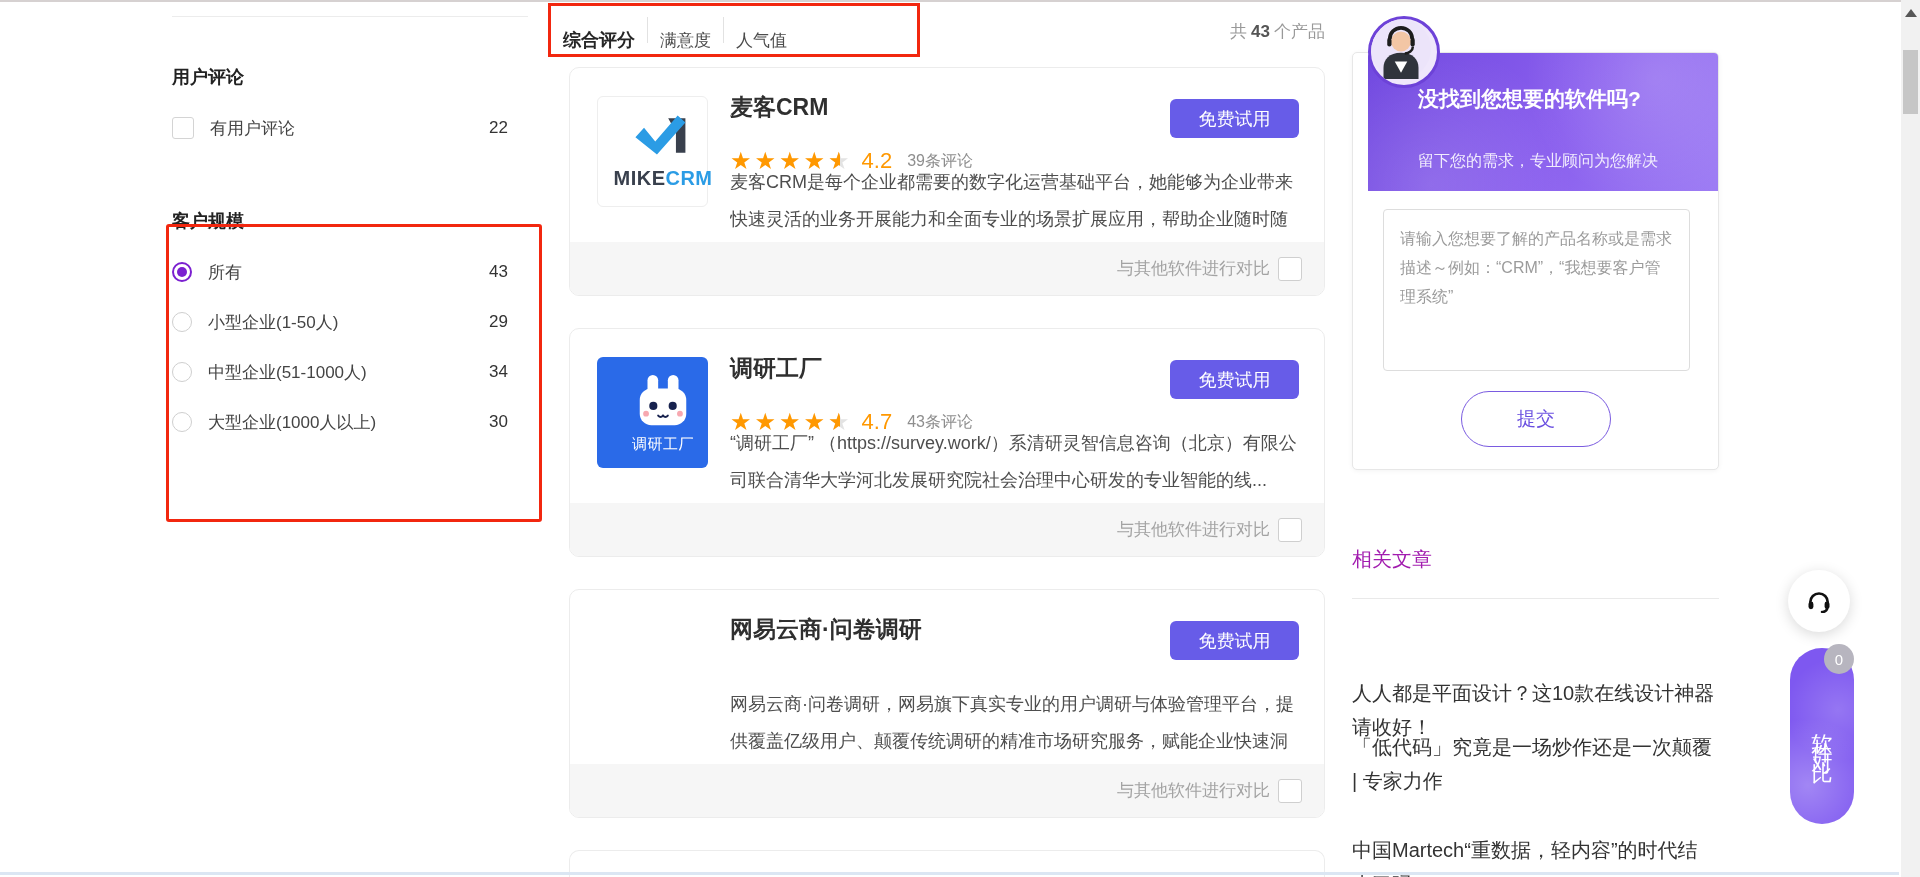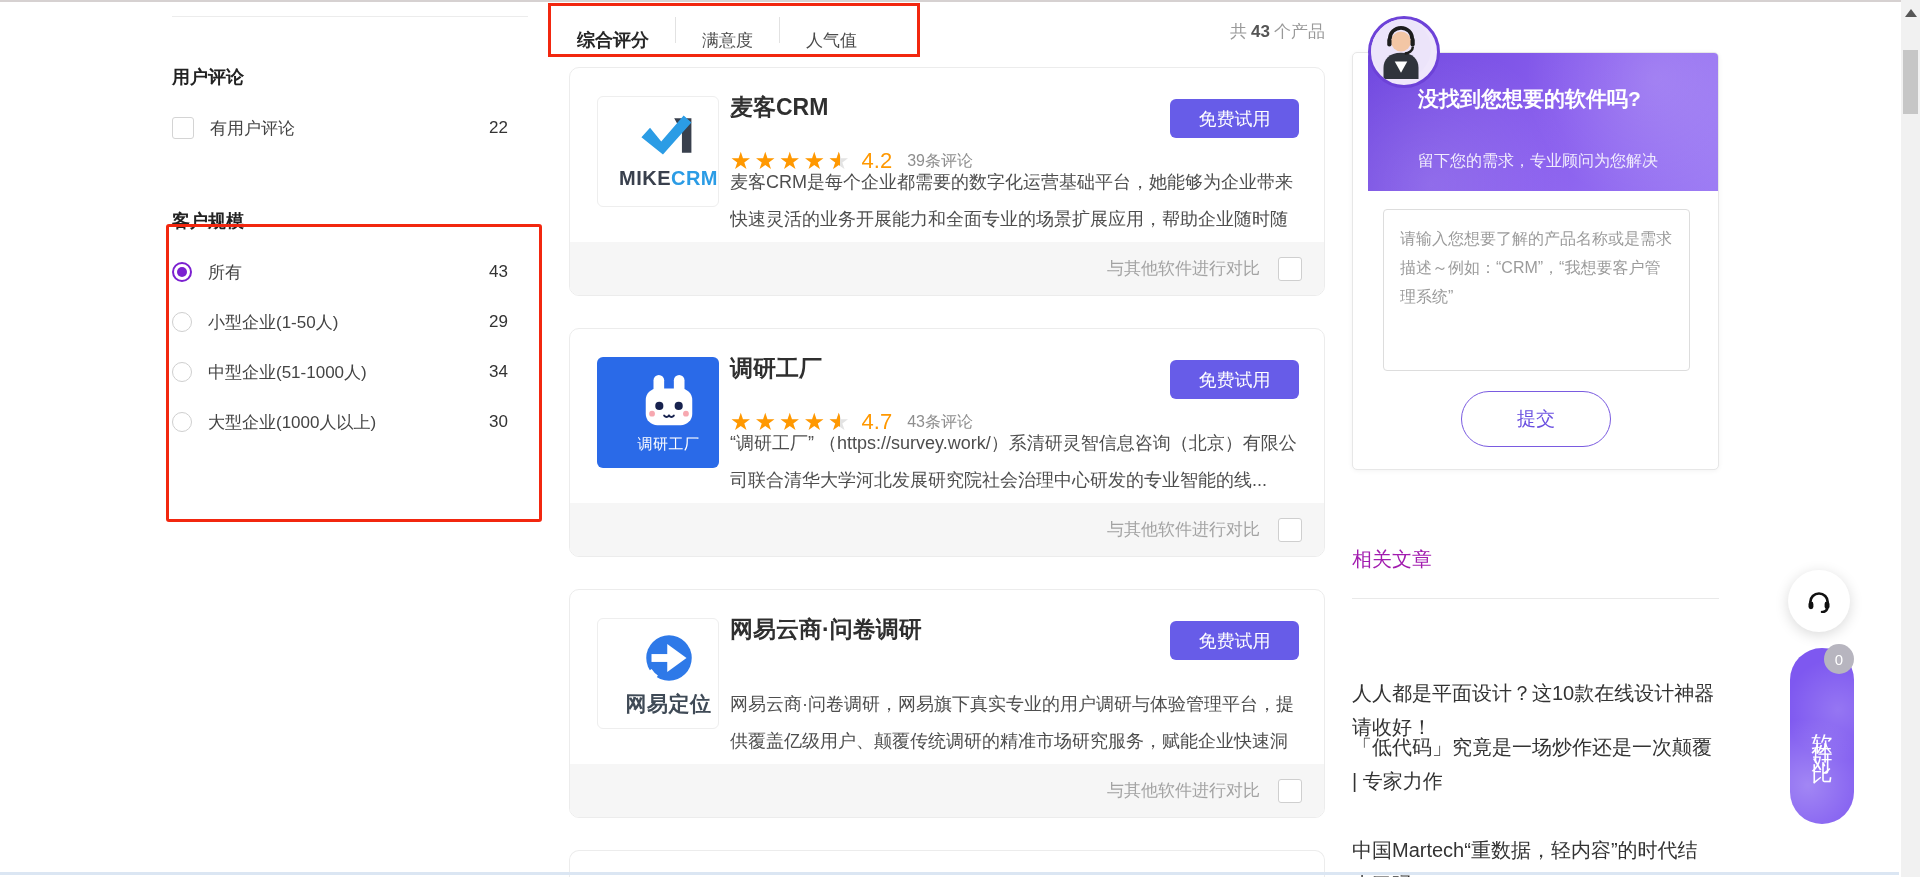--- a/index.html
+++ b/index.html
@@ -25,49 +25,49 @@
   .cb{width:20px;height:20px;border:1px solid #d4d4d4;border-radius:3px;background:#fff;cursor:pointer;}
   .radio{width:20px;height:20px;border:1px solid #cfcfcf;border-radius:50%;background:#fff;cursor:pointer;box-sizing:border-box;}
   .radio.sel{border:2px solid #7b20d0;position:relative;}
   .radio.sel::after{content:"";position:absolute;left:3px;top:3px;width:10px;height:10px;border-radius:50%;background:#7b20d0;}
   .opt-label{margin-left:16px;font-size:17px;color:#444;}
   .opt-count{font-size:17px;color:#333;}
   .hl-box{position:absolute;left:166px;top:224px;width:370px;height:292px;border:3px solid #f2270f;border-radius:3px;pointer-events:none;z-index:4;}
 
   
   .tabsbox{position:absolute;left:548px;top:3px;width:372px;height:54px;border:3px solid #f2270f;background:#fff;display:flex;align-items:center;z-index:4;box-sizing:border-box;}
-  .tab{padding:0 26px;font-size:17px;color:#4c4c4c;cursor:pointer;white-space:nowrap;margin-top:20px;}
+  .tab{padding:0 12px;font-size:17px;color:#4c4c4c;cursor:pointer;white-space:nowrap;margin-top:20px;}
   .tab.active{font-weight:bold;color:#262626;font-size:18px;}
   .tab-sep{width:1px;height:26px;background:#e2e2e2;}
   .total{position:absolute;left:1125px;top:20px;width:200px;text-align:right;font-size:17px;color:#999;}
   .total b{color:#555;font-weight:bold;padding:0 4px;}
 
   
   .cards{position:absolute;left:569px;top:67px;width:756px;}
   .card{position:relative;height:227px;background:#fff;border:1px solid #ececec;border-radius:10px;margin-bottom:32px;overflow:hidden;}
   .card.partial{height:26px;margin-bottom:0;border-bottom:none;border-radius:10px 10px 0 0;}
-  .logo{position:absolute;left:27px;top:28px;width:122px;height:111px;border:1px solid #eee;border-radius:6px;background:#fff;display:flex;flex-direction:column;align-items:center;justify-content:center;cursor:pointer;box-sizing:border-box;padding-left:21px;}
+  .logo{position:absolute;left:27px;top:28px;width:111px;height:111px;border:1px solid #eee;border-radius:6px;background:#fff;display:flex;flex-direction:column;align-items:center;justify-content:center;cursor:pointer;box-sizing:border-box;padding-left:21px;}
   .logo.blue{background:#2a6ae8;border:none;}
   .logo-cap{font-size:20px;font-weight:bold;color:#39404d;letter-spacing:.5px;margin-top:4px;}
   .logo-cap .accent{color:#2b9ce5;}
   .logo-cap.white{color:#fff;font-size:15px;font-weight:normal;margin-top:2px;}
   .logo-cap.ne{color:#3f4a56;font-size:21px;}
   .card-title{position:absolute;left:160px;top:24px;font-size:23px;font-weight:bold;color:#2f2f2f;cursor:pointer;}
   .stars-row{position:absolute;left:160px;top:79px;display:flex;align-items:center;height:28px;}
   .star{color:#ff9800;font-size:24px;margin-right:3px;line-height:26px;}
   .star::before{content:"★";}
   .star-half{position:relative;color:#e3e3e3;font-size:24px;margin-right:3px;line-height:26px;}
   .star-half::before{content:"★";}
   .star-half .half{position:absolute;left:0;top:0;width:55%;overflow:hidden;color:#ff9800;}
   .star-half .half::before{content:"★";}
   .rating{font-size:22px;color:#ff9800;margin-left:9px;}
   .reviews{font-size:16px;color:#8e8e8e;margin-left:15px;}
   .desc{position:absolute;left:160px;top:96px;width:580px;height:76px;overflow:hidden;font-size:18px;line-height:37px;color:#4e4e4e;}
   .cta{position:absolute;left:600px;top:31px;width:129px;height:39px;background:#675ce8;color:#fff;font-size:18px;border:none;border-radius:6px;cursor:pointer;font-family:inherit;}
-  .compare-bar{position:absolute;left:0;right:0;bottom:0;height:53px;background:#f6f6f6;display:flex;align-items:center;justify-content:flex-end;padding-right:22px;gap:18px;}
+  .compare-bar{position:absolute;left:0;right:0;bottom:0;height:53px;background:#f6f6f6;display:flex;align-items:center;justify-content:flex-end;padding-right:22px;gap:8px;}
   .compare-label{font-size:17px;color:#a3a3a3;}
   .compare-cb{width:22px;height:22px;background:#fff;border:1px solid #cfcfcf;border-radius:3px;cursor:pointer;}
 
   
   .req-card{position:absolute;left:1352px;top:52px;width:367px;height:418px;border:1px solid #e7e7e7;border-radius:5px;background:#fff;box-shadow:0 1px 5px rgba(0,0,0,.05);box-sizing:border-box;}
   .req-head{position:relative;height:138px;border-radius:4px 4px 0 0;
     background:radial-gradient(circle at 82% 18%,rgba(255,255,255,.16),transparent 42%),
                radial-gradient(circle at 18% 95%,rgba(255,255,255,.14),transparent 45%),
                linear-gradient(118deg,#6f46df,#8a5fee 55%,#9d7cf4);margin-left:15px;}
   .req-title{position:absolute;left:50px;top:32px;font-size:21px;font-weight:bold;color:#fff;}
@@ -210,29 +210,20 @@
     </div>
     <div class="desc">“调研工厂” （https://survey.work/）系清研灵智信息咨询（北京）有限公司联合清华大学河北发展研究院社会治理中心研发的专业智能的线...</div>
     <button class="cta">免费试用</button>
     <div class="compare-bar">
       <span class="compare-label">与其他软件进行对比</span>
       <span class="compare-cb"></span>
     </div>
   </section>
 
   <section class="card">
-    <div class="logo">
-      <svg width="56" height="56" viewBox="0 0 64 64">
-        <circle cx="32" cy="32" r="26" fill="#2e79e8"></circle>
-        <rect x="12" y="27.5" width="22" height="9" fill="#fff"></rect>
-        <polygon points="30,16 52,32 30,48" fill="#fff"></polygon>
-        <path d="M10 46 a26 26 0 0 0 8 8" stroke="#fff" stroke-width="5" fill="none"></path>
-      </svg>
-      <div class="logo-cap ne">网易定位</div>
-    </div>
     <div class="card-title">网易云商·问卷调研</div>
     <div class="desc">网易云商·问卷调研，网易旗下真实专业的用户调研与体验管理平台，提供覆盖亿级用户、颠覆传统调研的精准市场研究服务，赋能企业快速洞察...</div>
     <button class="cta">免费试用</button>
     <div class="compare-bar">
       <span class="compare-label">与其他软件进行对比</span>
       <span class="compare-cb"></span>
     </div>
   </section>
 
   <section class="card partial"></section>

